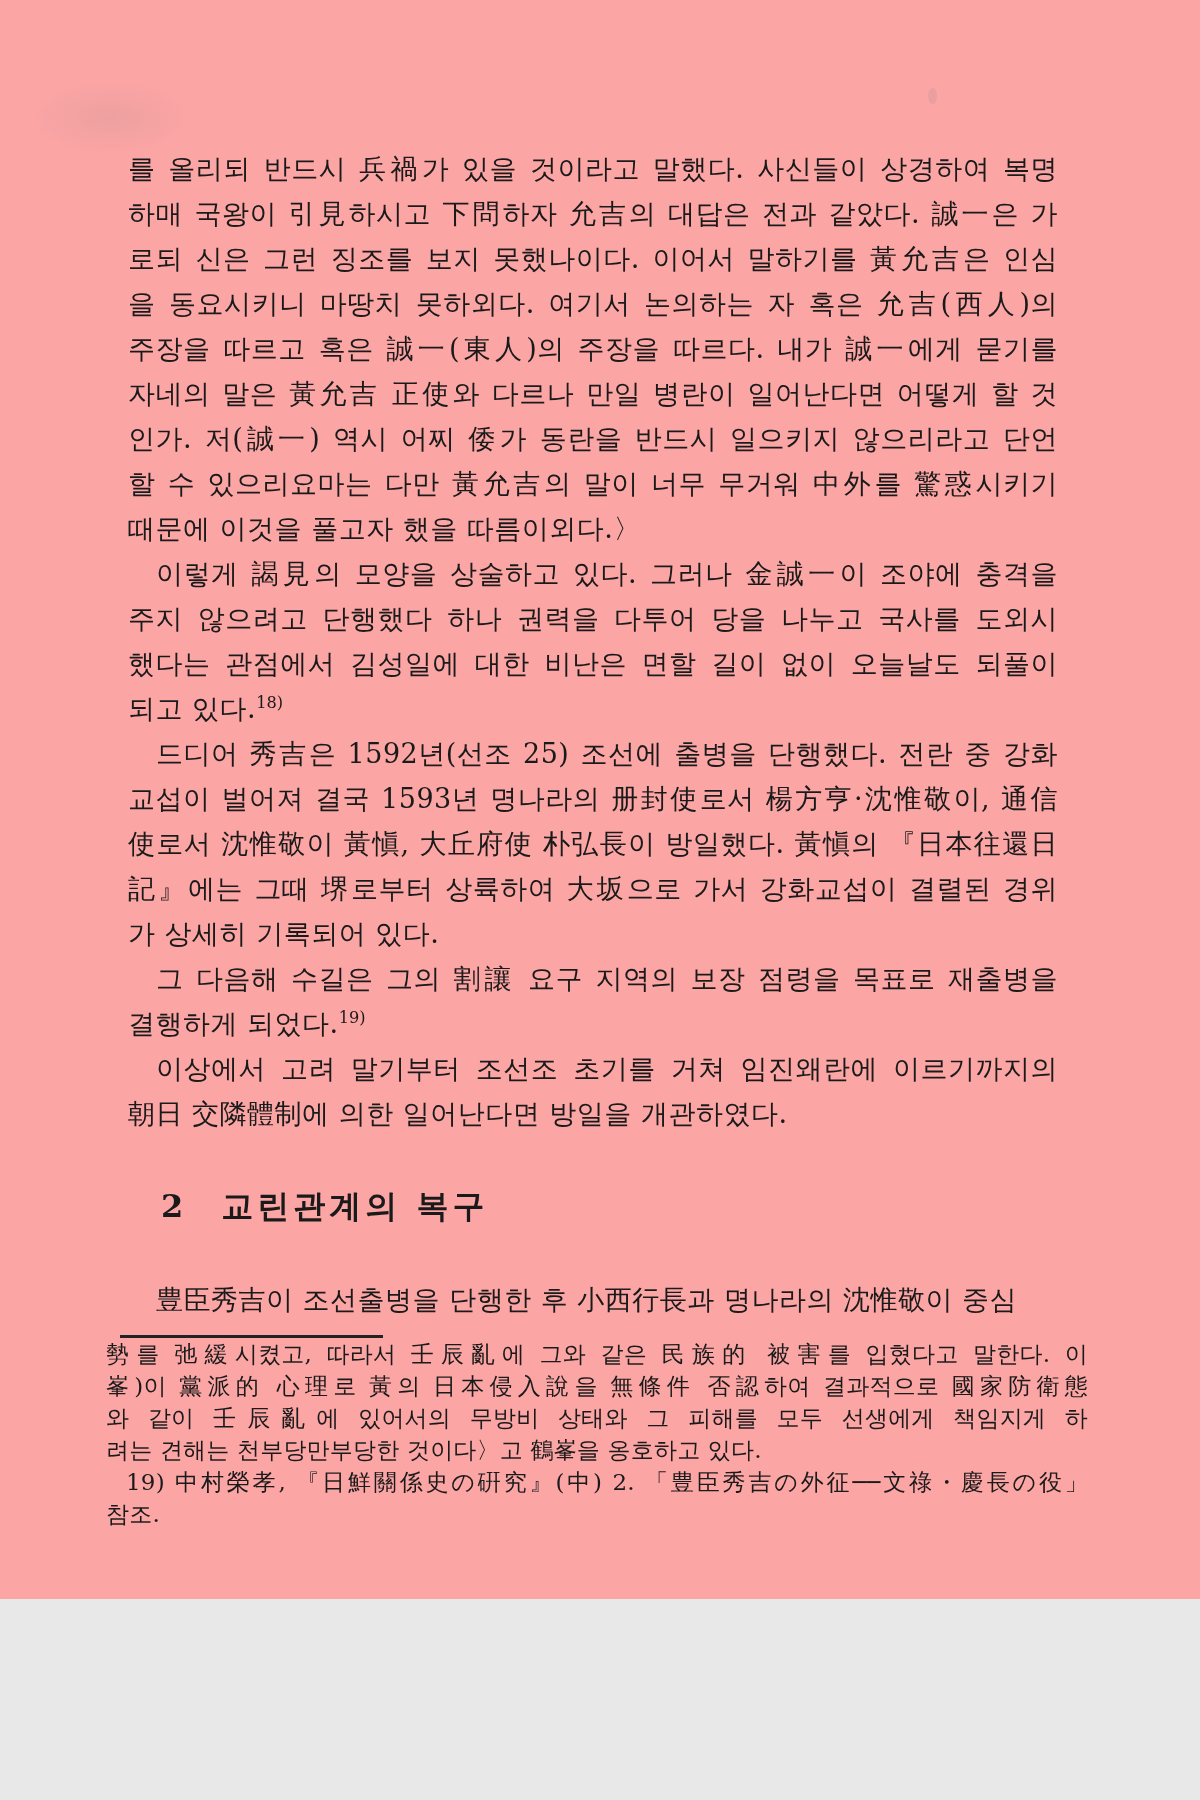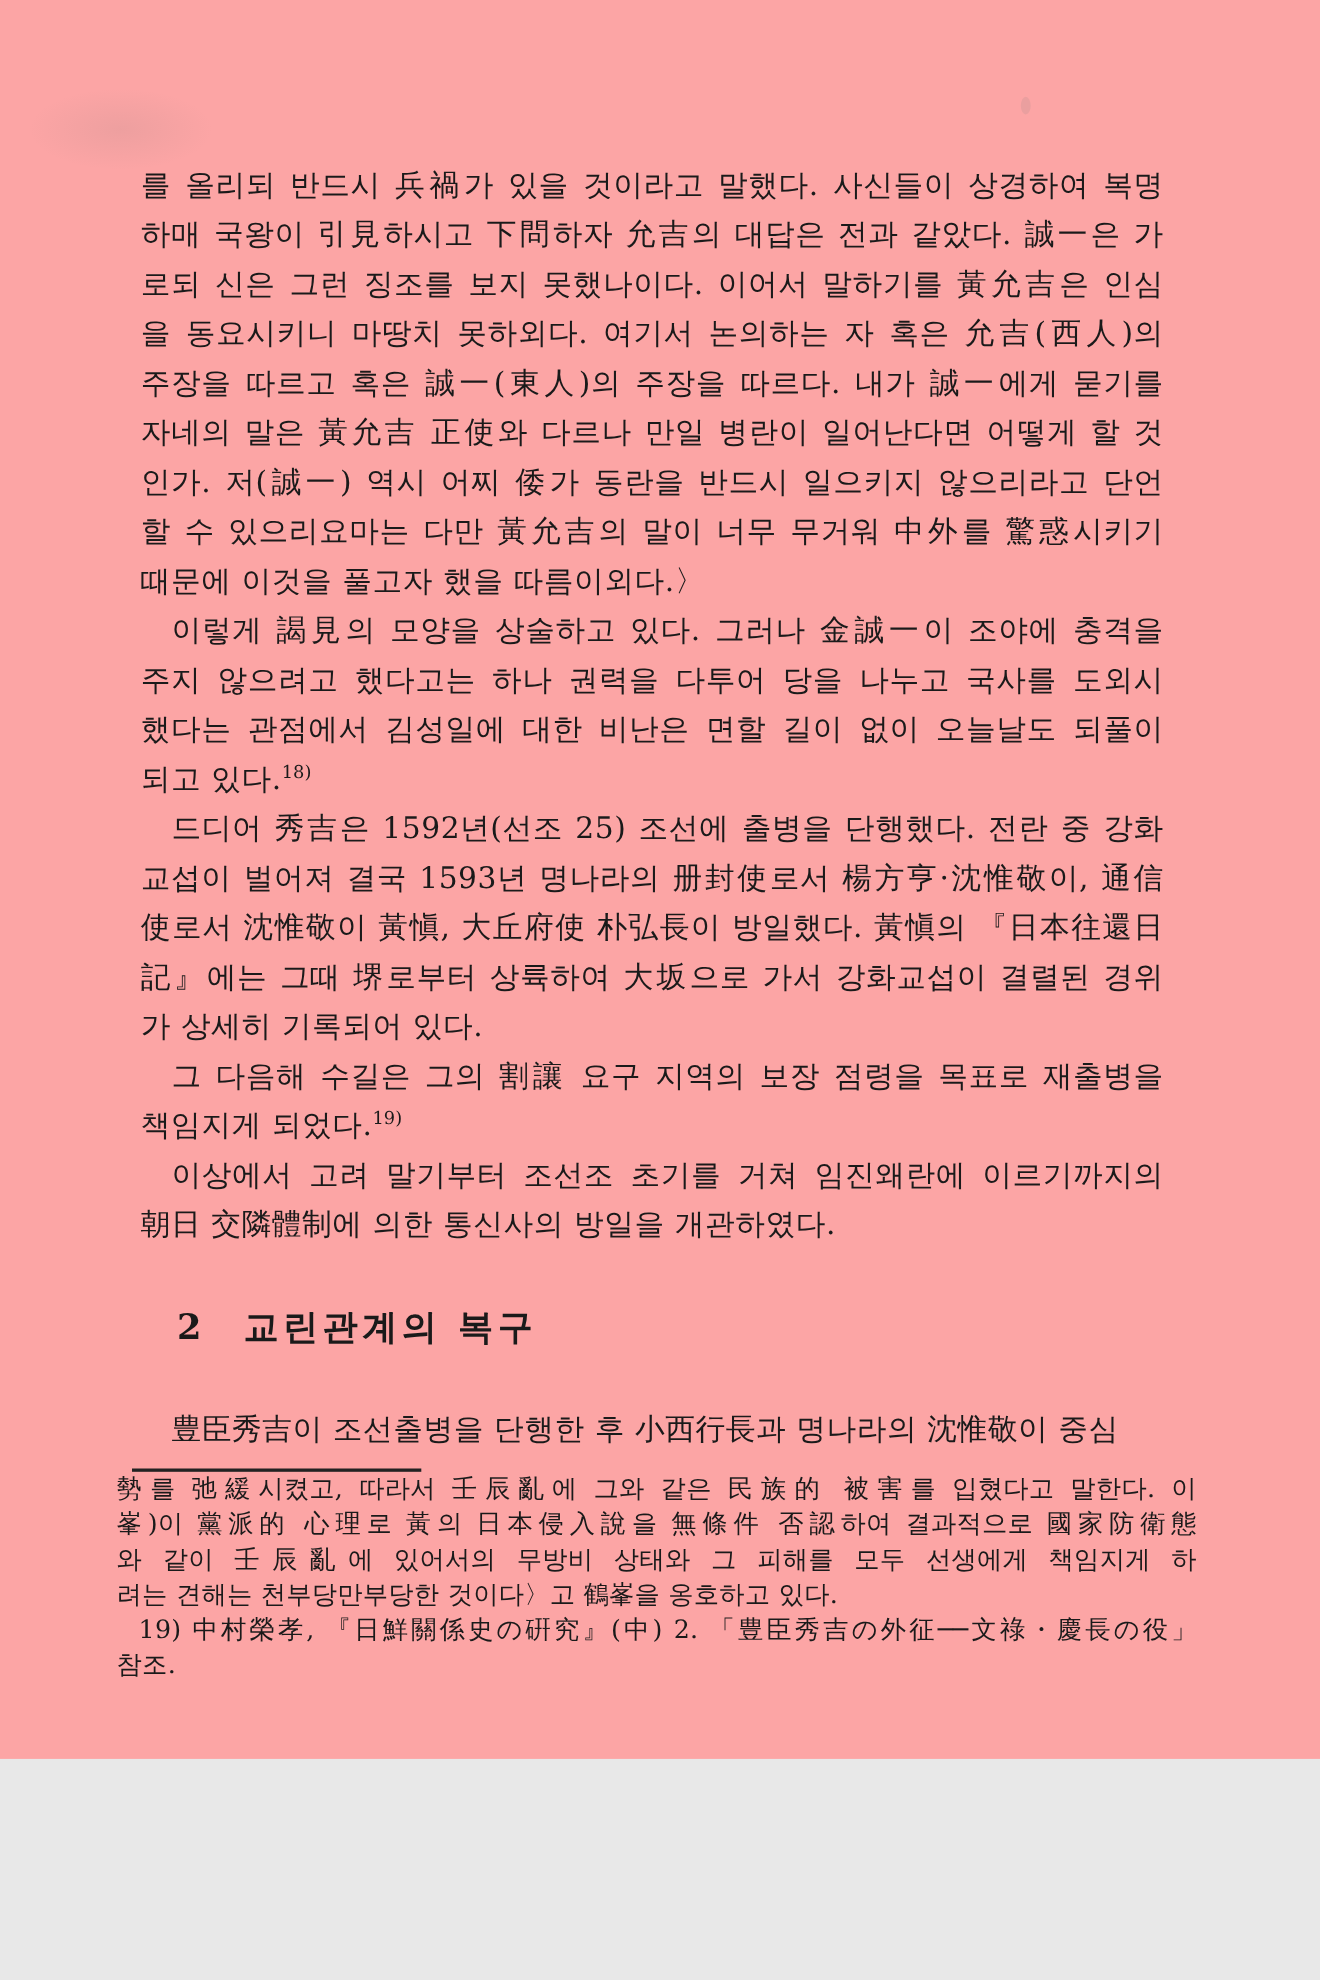--- a/index.html
+++ b/index.html
@@ -112,38 +112,38 @@
         <div class="line">로되 신은 그런 징조를 보지 못했나이다. 이어서 말하기를 黃允吉은 인심</div>
         <div class="line">을 동요시키니 마땅치 못하외다. 여기서 논의하는 자 혹은 允吉(西人)의</div>
         <div class="line">주장을 따르고 혹은 誠一(東人)의 주장을 따르다. 내가 誠一에게 묻기를</div>
         <div class="line">자네의 말은 黃允吉 正使와 다르나 만일 병란이 일어난다면 어떻게 할 것</div>
         <div class="line">인가. 저(誠一) 역시 어찌 倭가 동란을 반드시 일으키지 않으리라고 단언</div>
         <div class="line">할 수 있으리요마는 다만 黃允吉의 말이 너무 무거워 中外를 驚惑시키기</div>
         <div class="line last">때문에 이것을 풀고자 했을 따름이외다.〉</div>
       </div>
       <div class="para">
         <div class="line indent">이렇게 謁見의 모양을 상술하고 있다. 그러나 金誠一이 조야에 충격을</div>
-        <div class="line">주지 않으려고 했다고는 하나 권력을 다투어 당을 나누고 국사를 도외시</div>
+        <div class="line">주지 않으려고 단행했다 하나 권력을 다투어 당을 나누고 국사를 도외시</div>
         <div class="line">했다는 관점에서 김성일에 대한 비난은 면할 길이 없이 오늘날도 되풀이</div>
         <div class="line last"><span>되고 있다.</span><sup class="fn-ref">18)</sup></div>
       </div>
       <div class="para">
         <div class="line indent">드디어 秀吉은 1592년(선조 25) 조선에 출병을 단행했다. 전란 중 강화</div>
         <div class="line">교섭이 벌어져 결국 1593년 명나라의 册封使로서 楊方亨·沈惟敬이, 通信</div>
         <div class="line">使로서 沈惟敬이 黃愼, 大丘府使 朴弘長이 방일했다. 黃愼의 『日本往還日</div>
         <div class="line">記』에는 그때 堺로부터 상륙하여 大坂으로 가서 강화교섭이 결렬된 경위</div>
         <div class="line last">가 상세히 기록되어 있다.</div>
       </div>
       <div class="para">
         <div class="line indent">그 다음해 수길은 그의 割讓 요구 지역의 보장 점령을 목표로 재출병을</div>
-        <div class="line last"><span>책임지게 되었다.</span><sup class="fn-ref">19)</sup></div>
+        <div class="line last"><span>결행하게 되었다.</span><sup class="fn-ref">19)</sup></div>
       </div>
       <div class="para">
         <div class="line indent">이상에서 고려 말기부터 조선조 초기를 거쳐 임진왜란에 이르기까지의</div>
-        <div class="line last">朝日 交隣體制에 의한 통신사의 방일을 개관하였다.</div>
+        <div class="line last">朝日 交隣體制에 의한 일어난다면 방일을 개관하였다.</div>
       </div>
     </main>
 
   <h2 class="section-heading">
     <span class="num">2</span><span>교린관계의 복구</span>
   </h2>
 
   <div class="body-text" id="after-heading-block">
       <div class="para">
         <div class="line last indent">豊臣秀吉이 조선출병을 단행한 후 小西行長과 명나라의 沈惟敬이 중심</div>

